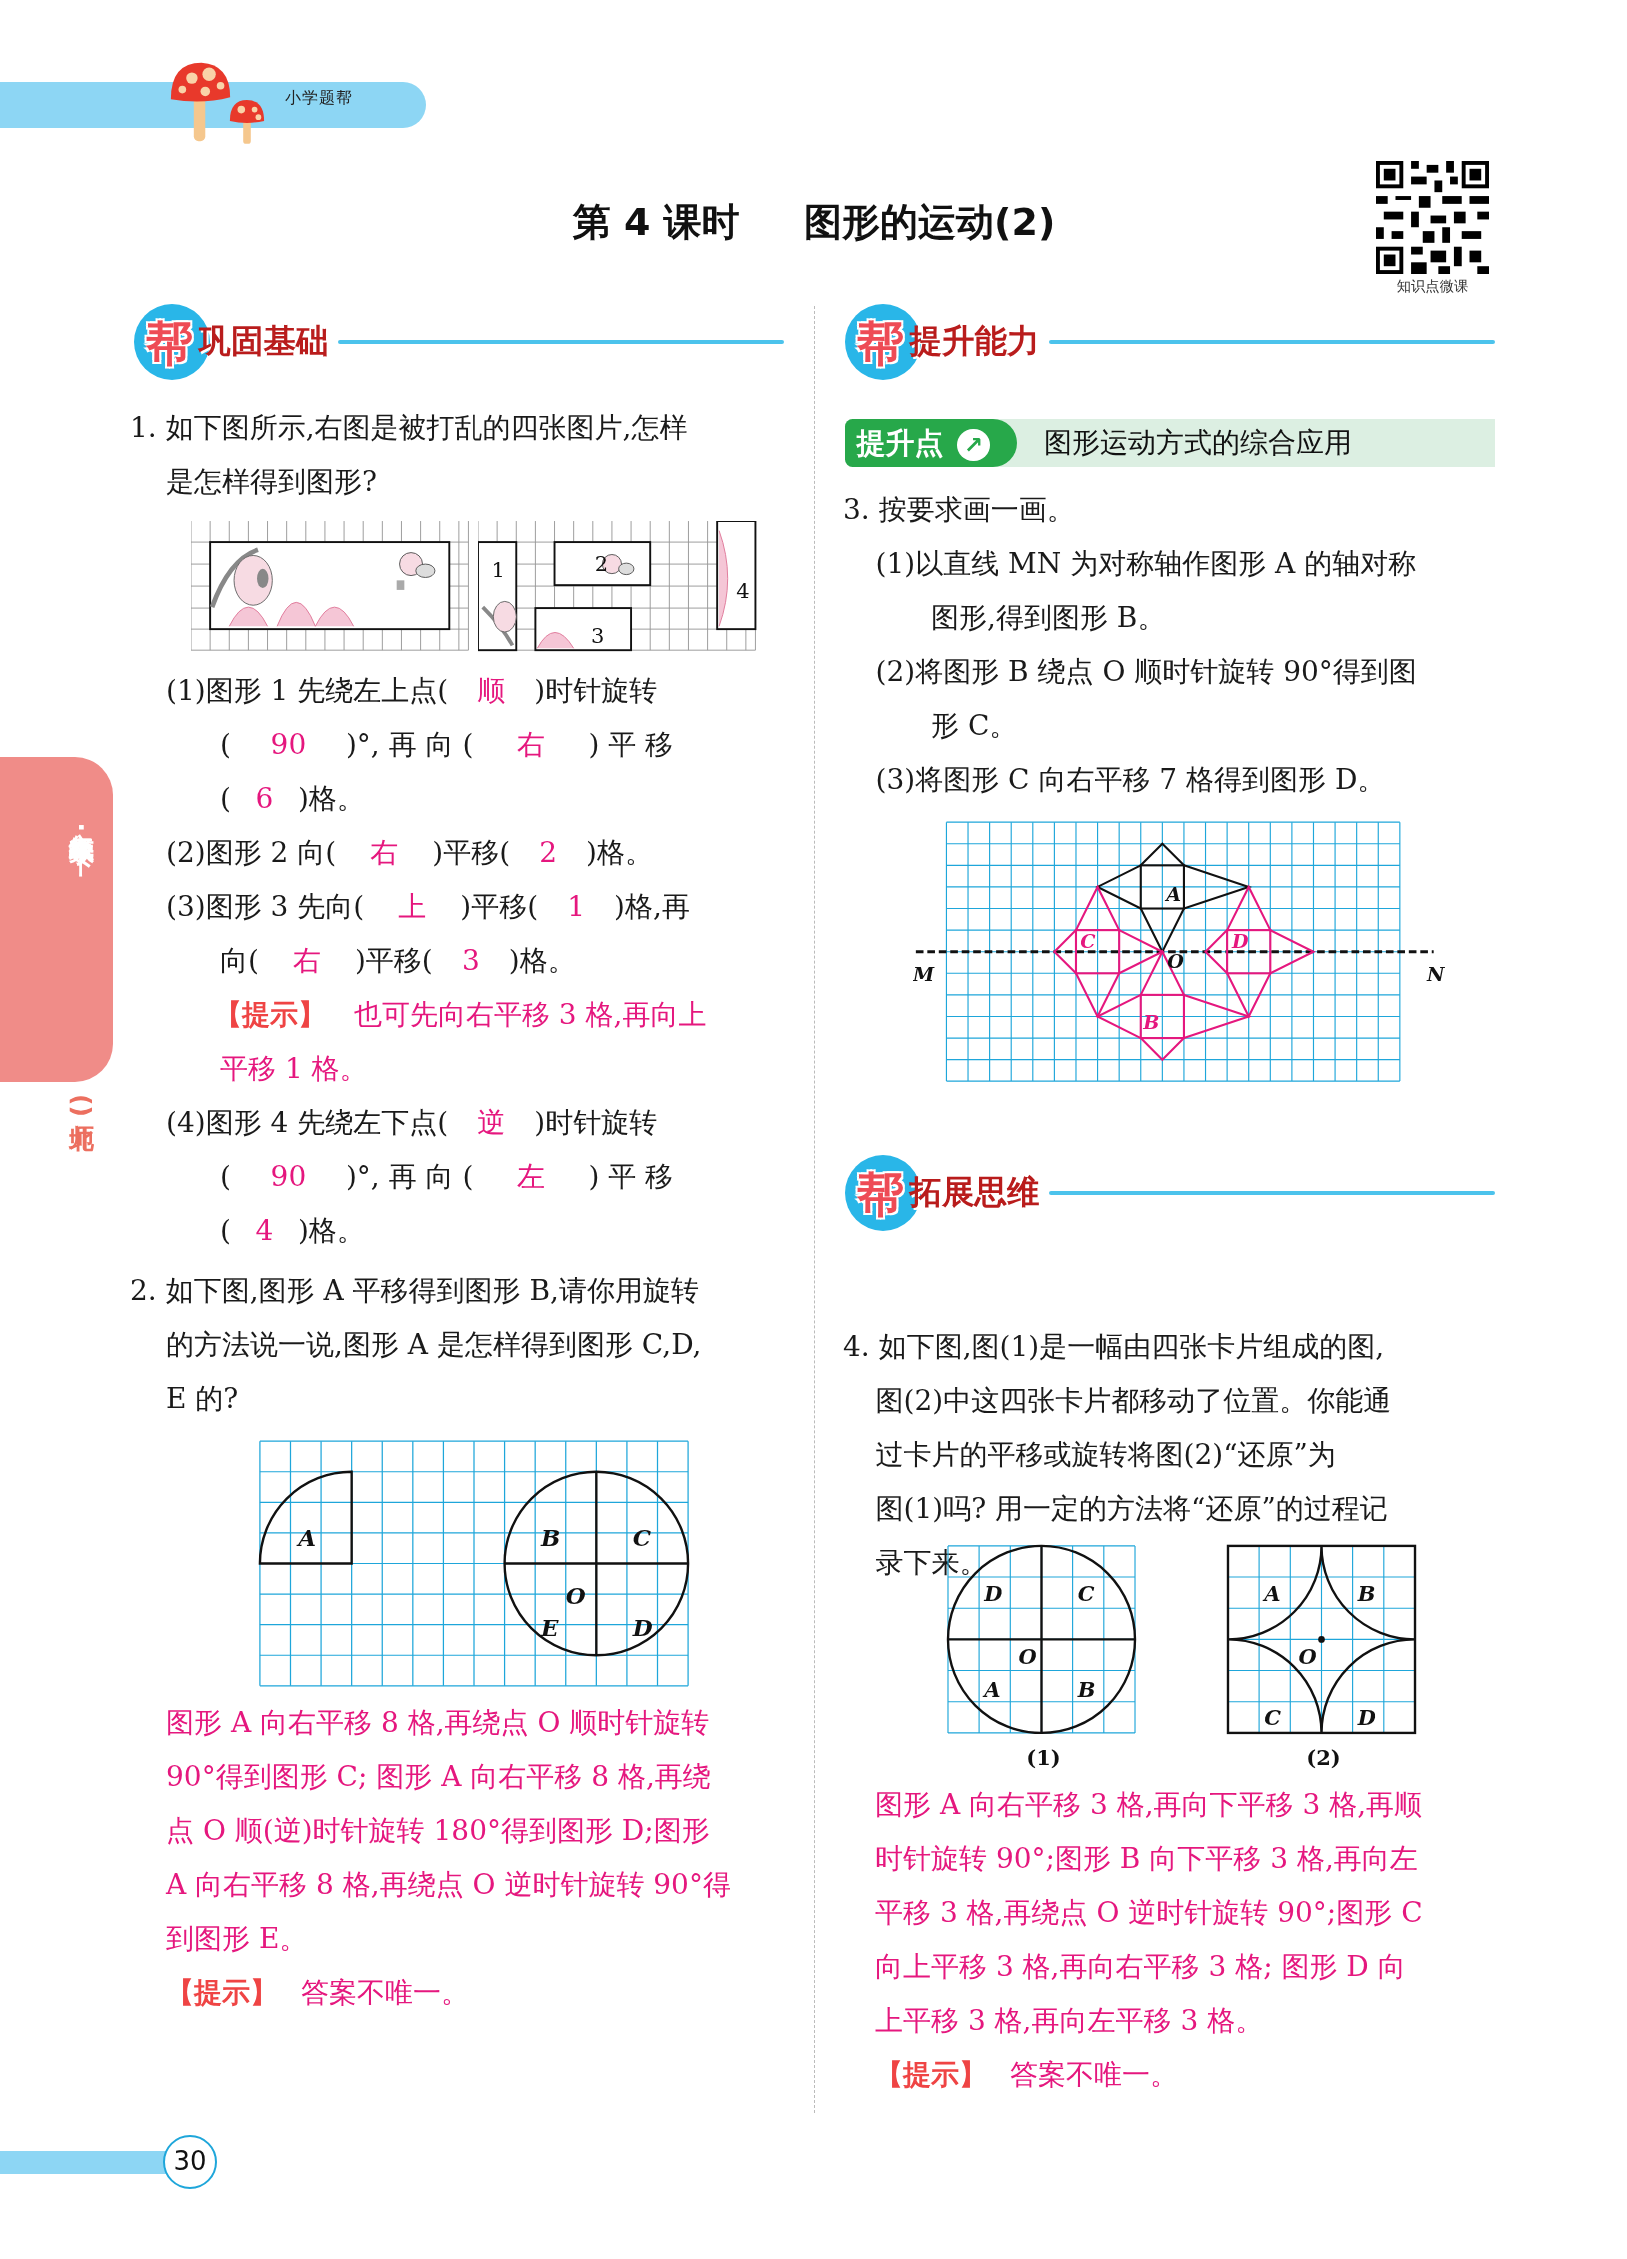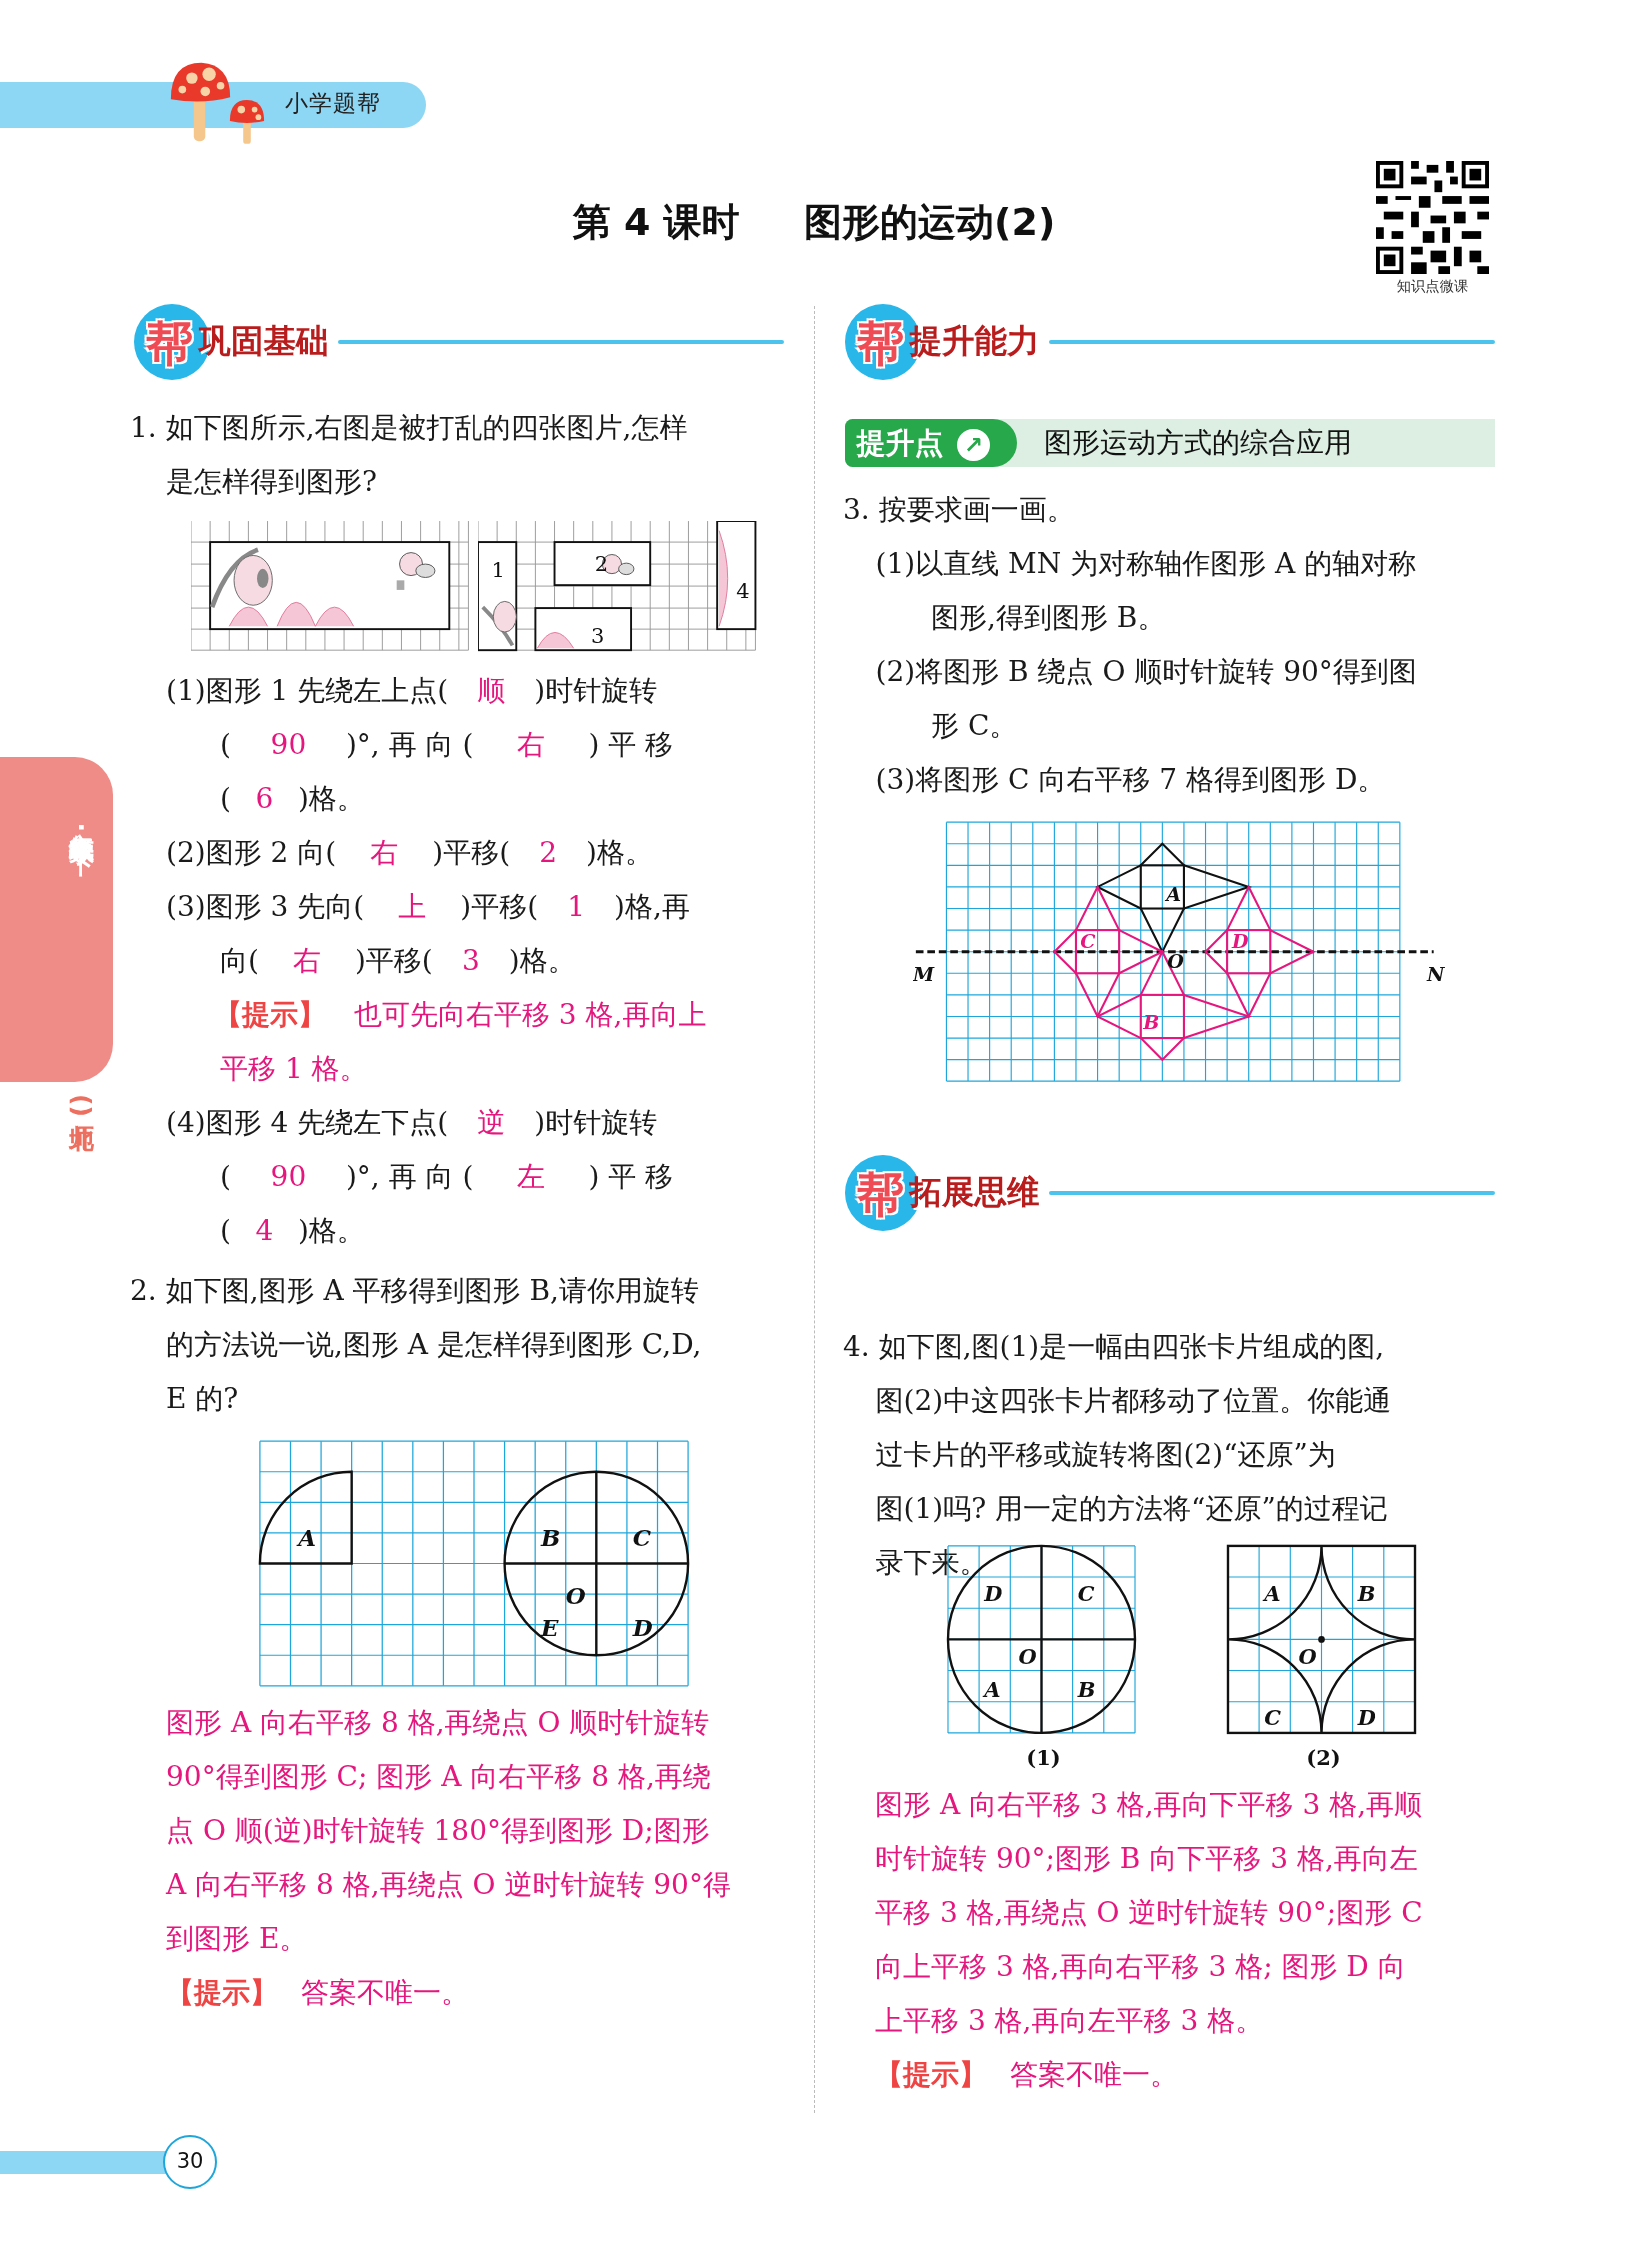--- a/index.html
+++ b/index.html
@@ -3,21 +3,21 @@
 <meta charset="utf-8">
 <style>
   * { box-sizing: border-box; margin: 0; padding: 0; }
   body {
     width: 1628px; height: 2260px; background: #ffffff; position: relative;
     font-family: "DejaVu Serif", "Liberation Serif", serif; color: #1a1a1a; overflow: hidden;
   }
   .abs { position: absolute; }
   
   .brand-bar { left: 0; top: 82px; width: 426px; height: 46px; background: #8dd6f4; border-radius: 0 23px 23px 0; }
-  .brand-text { left: 285px; top: 88px; font-family: "DejaVu Sans", sans-serif; font-size: 23px; color: #222; letter-spacing: 1px; }
+  .brand-text { left: 285px; top: 88px; font-family: "DejaVu Sans", sans-serif; font-size: 16px; color: #222; letter-spacing: 1px; }
   .mushroom-big { left: 167px; top: 59px; }
   .mushroom-small { left: 228px; top: 96px; }
   .lesson-title { left: 0; width: 1628px; top: 197px; text-align: center; font-family: "DejaVu Sans", sans-serif; font-weight: bold; font-size: 38px; color: #111; }
   .lesson-title span { display: inline-block; }
   .qr { left: 1376px; top: 161px; width: 113px; height: 113px; }
   .qr-caption { left: 1376px; top: 277px; width: 113px; text-align: center; font-size: 14.3px; color: #333; }
   
   .divider { left: 814px; top: 306px; width: 0; height: 1807px; border-left: 1.9px dashed #bbb; }
   
   .sec-head { height: 76px; display: flex; align-items: center; }
@@ -29,21 +29,21 @@
   .p { font-size: 28px; line-height: 54px; }
   .hint-label { color: #ef4444; font-family: "DejaVu Sans", sans-serif; font-weight: bold; }
   .red { color: #e5177e; }
   .blank { display: inline-block; text-align: center; color: #e5177e; }
   
   .side-tab { left: 0; top: 757px; width: 113px; height: 325px; background: #f08c88; border-radius: 0 38px 38px 0; }
   .side-text { left: 69px; top: 813px; width: 29px; writing-mode: vertical-rl; font-family: "DejaVu Sans", sans-serif; font-weight: bold; font-size: 25px; color: #fff; letter-spacing: 1.9px; }
   .side-sub { left: 69px; top: 1094px; width: 29px; writing-mode: vertical-rl; font-family: "DejaVu Sans", sans-serif; font-weight: bold; font-size: 25px; color: #ec6f5f; }
   
   .foot-bar { left: 0; top: 2151px; width: 172px; height: 23px; background: #8dd6f4; }
-  .page-num { left: 163px; top: 2135px; width: 54px; height: 54px; border: 2.9px solid #1ea6da; border-radius: 50%; background: #fff; text-align: center; line-height: 48px; font-family: "DejaVu Sans", sans-serif; font-size: 21px; color: #111; }
+  .page-num { left: 163px; top: 2135px; width: 54px; height: 54px; border: 2.9px solid #1ea6da; border-radius: 50%; background: #fff; text-align: center; line-height: 48px; font-family: "DejaVu Sans", sans-serif; font-size: 26px; color: #111; }
   
   .tsd { left: 845px; top: 419px; width: 650px; height: 48px; background: #dcefe2; border-radius: 7.6px 0 0 7.6px; }
   .tsd-badge { left: 845px; top: 419px; height: 48px; padding: 0 27px 0 11.5px; background: #27a84a; border-radius: 7.6px 24px 24px 7.6px; font-family: "DejaVu Sans", sans-serif; font-weight: bold; font-size: 29px; color: #fff; line-height: 48px; }
   .tsd-text { left: 1044px; top: 419px; line-height: 48px; font-family: "DejaVu Sans", sans-serif; font-size: 28px; color: #111; }
   svg text { font-family: "DejaVu Serif", serif; }
 </style>
 </head>
 <body>
 
 <div class="abs brand-bar"></div>

